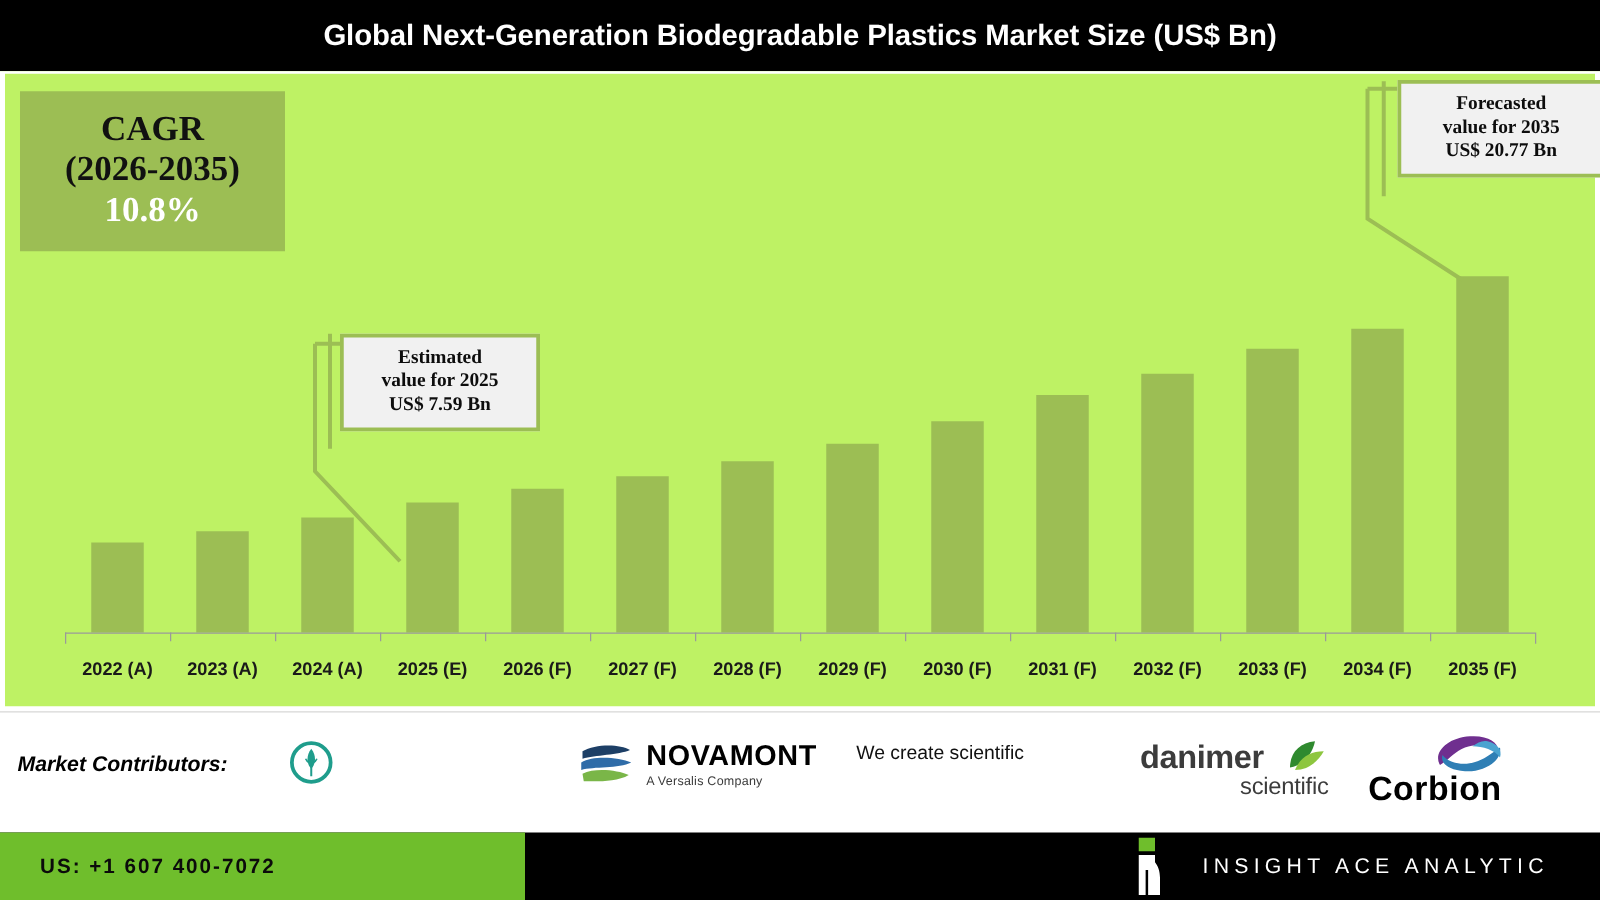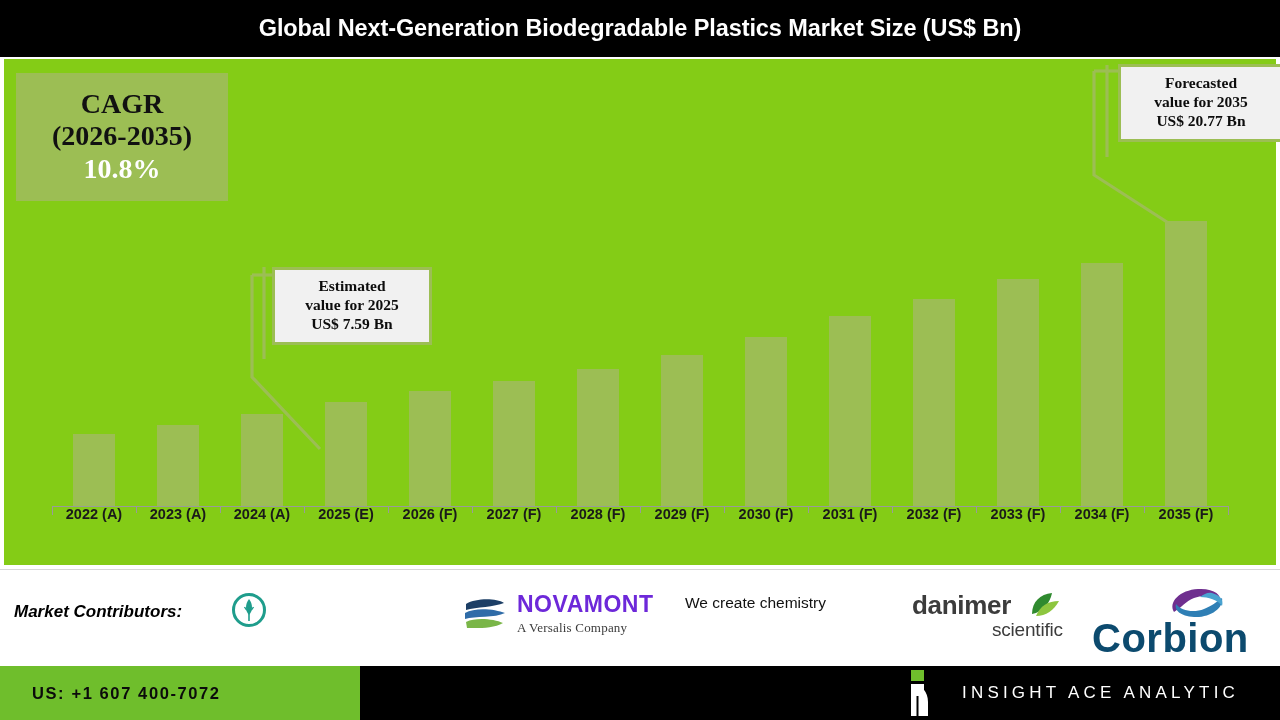--- a/index.html
+++ b/index.html
@@ -23,21 +23,21 @@
     font-family:"Liberation Sans", sans-serif;
     font-weight:bold;
     font-size:23.5px;
     letter-spacing:-0.1px;
     white-space:nowrap;
   }
 
   
   #chart-panel {
     position:absolute; left:0; top:57px; width:1280px; height:512px;
-    background:#84cc16;
+    background:#bef264;
     border:4px solid #ffffff;
     border-top:2px solid #ffffff;
     padding-left:31px;
   }
   #plot {
     position:absolute; left:0; top:0; width:1272px; height:500px;
   }
 
   
   #cagr-box {
@@ -66,21 +66,21 @@
   #axis-line {
     position:absolute; left:48px; top:447px; width:1176px; height:1px;
     background:#9a9a9a;
   }
   .tick {
     position:absolute; top:447px; width:1px; height:7px; background:#9a9a9a;
   }
   .tick.edge { height:9px; }
 
   
-  #x-labels { position:absolute; left:0; top:439px; width:1012px; height:40px;text-decoration:underline; }
+  #x-labels { position:absolute; left:0; top:461px; width:1012px; height:40px;text-decoration:underline; }
   .xlab {
     position:absolute; top:8px; width:86px; text-align:center;
     font-family:"Liberation Sans", sans-serif;
     font-size:14.5px; font-weight:bold; color:#1a1a1a;
     white-space:nowrap;
   }
 
   
   .callout {
     position:absolute;
@@ -130,26 +130,26 @@
     font-family:"Liberation Sans", sans-serif;
     font-size:29px; color:#3aa0c9; letter-spacing:-0.5px; white-space:nowrap;
   }
 
   
   #logo-novamont { left:462px; top:21px; }
   #nv-mark { position:relative; width:46px; height:40px; flex:0 0 46px; }
   #nv-words { margin-left:9px; }
   #nv-name {
     font-family:"Liberation Sans", sans-serif;
-    font-weight:bold; font-size:23px; color:#6d28d9; letter-spacing:0.5px;
+    font-weight:bold; font-size:23px; color:#000000; letter-spacing:0.5px;
     white-space:nowrap;
   }
   #nv-sub {
-    font-family:Liberation Serif, serif;
-    font-size:13px; color:#3b3b3b; letter-spacing:0.2px; margin-top:2px;
+    font-family:Liberation Sans, sans-serif;
+    font-size:10px; color:#3b3b3b; letter-spacing:0.2px; margin-top:2px;
     white-space:nowrap;
   }
 
   
   #logo-basf { left:684px; top:18px; flex-direction:column; align-items:flex-start; }
   #basf-row { display:flex; align-items:center; }
   #basf-sq {
     width:26px; height:26px; background:#000; position:relative; flex:0 0 26px;
   }
   #basf-sq::after {
@@ -179,28 +179,28 @@
     font-family:"Liberation Sans", sans-serif;
     font-size:19px; color:#3c3c3c; margin-left:80px; margin-top:1px;
     letter-spacing:-0.2px; white-space:nowrap;
   }
 
   
   #logo-corbion { left:1092px; top:16px; flex-direction:column; align-items:center; }
   #cb-mark { width:66px; height:34px; position:relative; margin-left:46px; }
   #cb-word {
     font-family:"Liberation Sans", sans-serif;
-    font-weight:bold; font-size:40px; color:#0c4a6e; letter-spacing:0.5px;
+    font-weight:bold; font-size:27px; color:#000000; letter-spacing:0.5px;
     line-height:1; margin-top:-2px; white-space:nowrap;
   }
 
   
   #footer { position:absolute; left:0; top:666px; width:1280px; height:54px; background:#000; }
   #footer-green {
-    position:absolute; left:0; top:0; width:360px; height:54px;
+    position:absolute; left:0; top:0; width:420px; height:54px;
     background:#6fbe2c;
     display:flex; align-items:center;
   }
   #phone {
     margin-left:32px;
     font-family:"Liberation Sans", sans-serif;
     font-weight:bold; font-size:16.5px; color:#0b0b0b; letter-spacing:1.6px;
     white-space:nowrap;
   }
   #brand {
@@ -336,21 +336,21 @@
           <path d="M4,28 C14,23 32,25 41,29 C31,35 14,34 5,34 Z" fill="#7ab648"></path>
         </svg>
       </div>
       <div id="nv-words">
         <div id="nv-name">NOVAMONT</div>
         <div id="nv-sub">A Versalis Company</div>
       </div>
     </div>
 
     <div class="logo" id="logo-basf">
-      <div id="basf-tag">We create chemistry</div>
+      <div id="basf-tag">We create scientific</div>
     </div>
 
     <div class="logo" id="logo-danimer">
       <div id="dn-row">
         <div id="dn-main">danimer</div>
         <div id="dn-leaf">
           <svg width="48" height="26" viewBox="0 0 48 26">
             <path d="M20,22 C20,10 28,2 40,1 C38,11 31,20 20,22 Z" fill="#2f8a2f"></path>
             <path d="M24,24 C28,14 36,9 47,9 C42,18 34,24 24,24 Z" fill="#8dc63f"></path>
           </svg>

